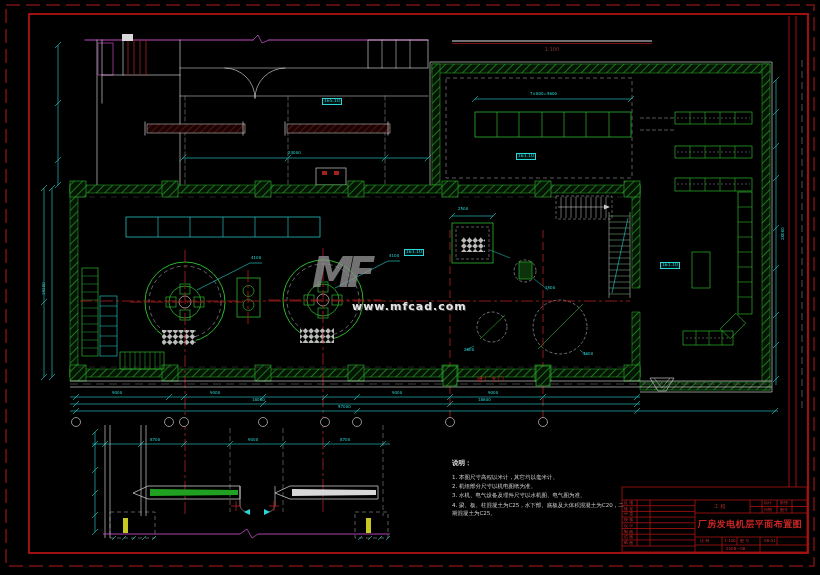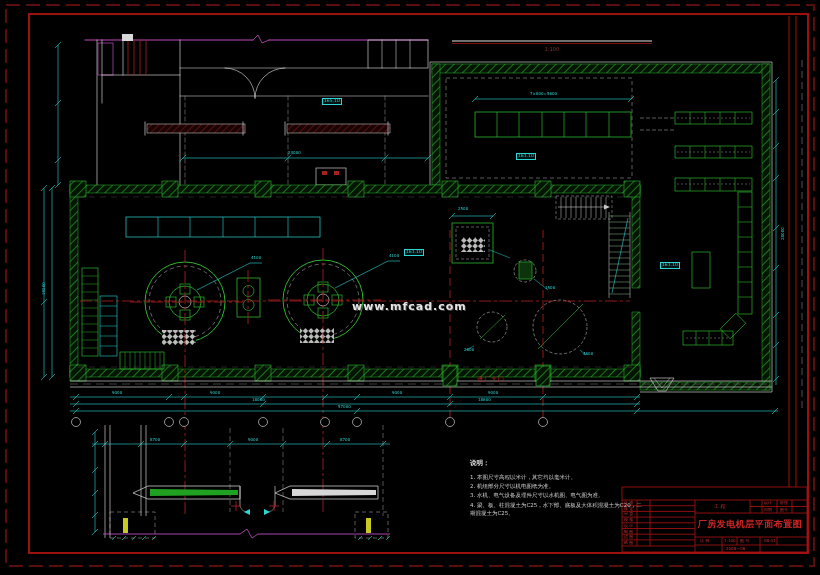--- a/index.html
+++ b/index.html
@@ -14,21 +14,21 @@
   .wm-logo{position:absolute;left:0;top:2px;font-size:42px;font-weight:bold;font-style:italic;
            color:#8f8f8f;opacity:.8;letter-spacing:-7px;}
   .wm-name{position:absolute;left:82px;top:4px;font-size:33px;font-weight:bold;color:#979797;
            letter-spacing:7px;opacity:.88;text-shadow:1px 1px 0 #333;}
   .wm-url{position:absolute;left:40px;top:51px;font-size:11px;font-weight:bold;color:#e5e5e5;
           text-shadow:1px 1px 0 #444;letter-spacing:1px;}
   .dimtxt{color:#2bd6d6;font-size:4px;}
   .lblbox{color:#2bd6d6;font-size:4.5px;border:0.5px solid #2bd6d6;background:#021414;padding:0 1px;}
   .rot{transform:rotate(-90deg);transform-origin:left top;}
   .gate{color:#cc2222;font-size:6px;letter-spacing:1px;}
-  .notes{left:452px;top:460px;width:172px;color:#cfcfcf;margin-left:18px;}
+  .notes{left:452px;top:460px;width:172px;color:#cfcfcf;}
   .notes-h{font-size:6.5px;color:#e2e2e2;font-weight:bold;margin-bottom:7px;}
   .note{font-size:5.5px;line-height:1.45;white-space:normal;margin-bottom:1.5px;}
   .tb{color:#c83232;font-size:4px;}
   .tb-big{color:#cc2525;font-size:9px;font-weight:bold;letter-spacing:0.5px;
           width:108px;text-align:center;}
   .tb-proj{color:#c83232;font-size:5px;}
 </style>
 </head>
 <body>
 
@@ -282,20 +282,21 @@
   <rect x="622" y="487" width="185" height="65"></rect>
   <path d="M622,500H807 M695,500V552"></path>
   <path d="M637,500V546 M650,500V546 M622,546H695"></path>
   <path d="M622,505.7H695 M622,511.4H695 M622,517.1H695 M622,522.8H695 M622,528.5H695 M622,534.2H695 M622,539.9H695"></path>
   <path d="M695,513H807 M750,500V513 M762,500V513 M777,500V513 M792,500V513 M750,506.5H807"></path>
   <path d="M695,537H807 M695,545H807 M722,537V545 M737,537V545 M760,537V545 M777,537V545 M722,545V552 M760,545V552"></path>
 </g>
 </svg>
 
 <div class="abs wm">
+  <span class="wm-logo">MF</span>
   <span class="wm-url">www.mfcad.com</span>
 </div>
 
 <div class="abs title-scale">1:100</div>
 
 <div class="abs gate" style="left:477px;top:376px;">进厂大门</div>
 
 <div class="abs lblbox" style="left:322px;top:98px;">165.10</div>
 <div class="abs lblbox" style="left:516px;top:153px;">161.10</div>
 <div class="abs lblbox" style="left:660px;top:262px;">161.10</div>

